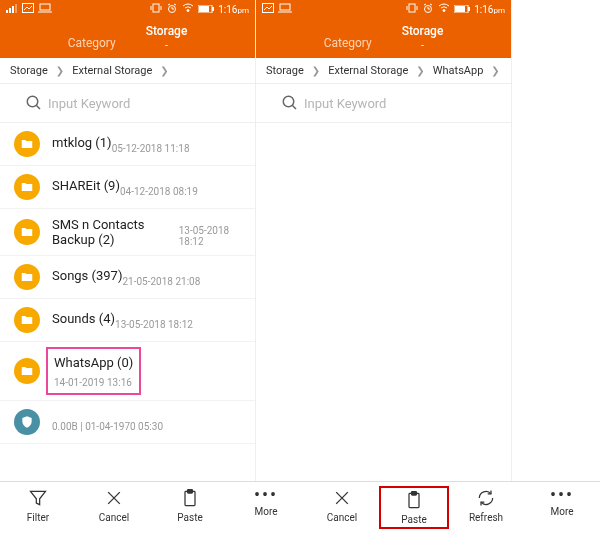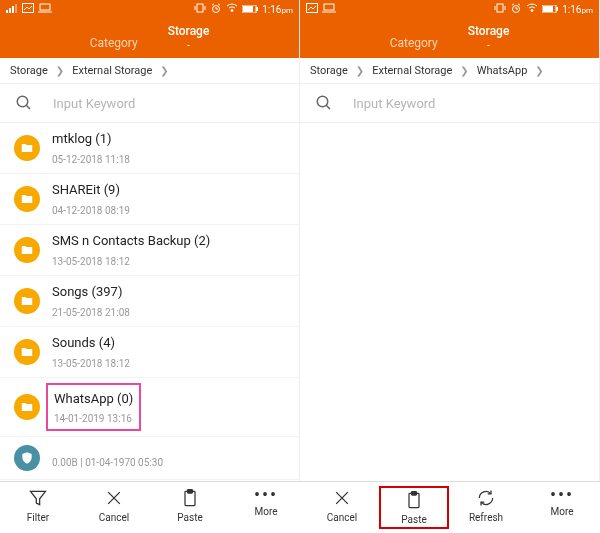--- a/index.html
+++ b/index.html
@@ -1,41 +1,41 @@
 <!DOCTYPE html>
 <html><head>
 <meta charset="utf-8">
 <style>
 *{margin:0;padding:0;box-sizing:border-box;font-family:Roboto,Arial,sans-serif}
 body{width:600px;height:533px;background:#fff;position:relative;overflow:hidden}
-.panes{display:flex;width:600px;height:533px}
+.panes{display:flex;width:512px;height:533px}
 .pane{width:300px;height:100%;display:flex;flex-direction:column;background:#fff;border-right:1px solid #eee}
 .header{background:#eb6100;color:#fff}
 .statusbar{display:flex;align-items:center;justify-content:space-between;padding:2px 6px;height:18px;font-size:10px}
 .status-left,.status-right{display:flex;align-items:center;gap:4px}
 .status-right{margin-left:auto}
 .tabs{display:flex;align-items:flex-end;justify-content:center;gap:30px;padding:6px 0 8px 0}
 .tab{font-size:12px;color:#ffd4b5;text-align:center}
 .tab.active{color:#fff;font-weight:500}
 .tab-sub{font-size:9px;display:block;margin-top:2px;color:#ffd4b5}
 .tab.active .tab-sub{color:#fff}
 .breadcrumb{display:flex;align-items:center;gap:8px;padding:6px 10px;font-size:11px;color:#333;background:#fff;border-bottom:1px solid #eee}
 .crumb{color:#333}
 .chev{color:#999;font-size:10px}
-.searchbar{display:flex;align-items:center;gap:20px;padding:10px 15px;border-bottom:1px solid #eee}
+.searchbar{display:flex;align-items:center;gap:5px;padding:10px 25px;border-bottom:1px solid #eee}
 .search-ic{width:18px;height:18px;color:#666}
 .search-input{flex:1;border:none;outline:none;font-size:13px;color:#333}
 .search-input::placeholder{color:#b5b5b5}
 .list{flex:1;overflow:hidden}
 .item{display:flex;align-items:center;gap:12px;padding:8px 14px;border-bottom:1px solid #f2f2f2}
 .folder-ic{width:26px;height:26px;border-radius:50%;background:#f7a900;display:flex;align-items:center;justify-content:center;flex-shrink:0}
 .folder-ic svg{width:14px;height:14px;fill:#fff}
 .secure-ic{width:26px;height:26px;border-radius:50%;background:#4a90a4;display:flex;align-items:center;justify-content:center;flex-shrink:0}
 .secure-ic svg{width:14px;height:14px;fill:#fff}
-.item-text{display:flex;flex-direction:column}
+.item-text{display:flex;flex-direction:row}
 .item-title{font-size:13px;color:#222}
 .item-sub{font-size:10px;color:#999;margin-top:8px}
 .highlight{display:inline-block;border:2px solid #ec4899;padding:3px 6px;margin:-3px -6px}
 .bottombar{position:absolute;bottom:0;left:0;width:600px;background:#fff;border-top:1px solid #ddd;display:flex;justify-content:space-around;padding:6px 0}
 .bbtn{display:flex;flex-direction:column;align-items:center;gap:4px;width:70px}
 .bbtn svg{width:20px;height:20px;stroke:#333;fill:none;stroke-width:1.5}
 .bbtn-label{font-size:10px;color:#333}
 .bbtn.hl{border:2px solid #d40000;padding:2px 4px;margin:-2px -4px}
 .dots{font-size:18px;letter-spacing:2px;line-height:14px;color:#333}
 </style>

